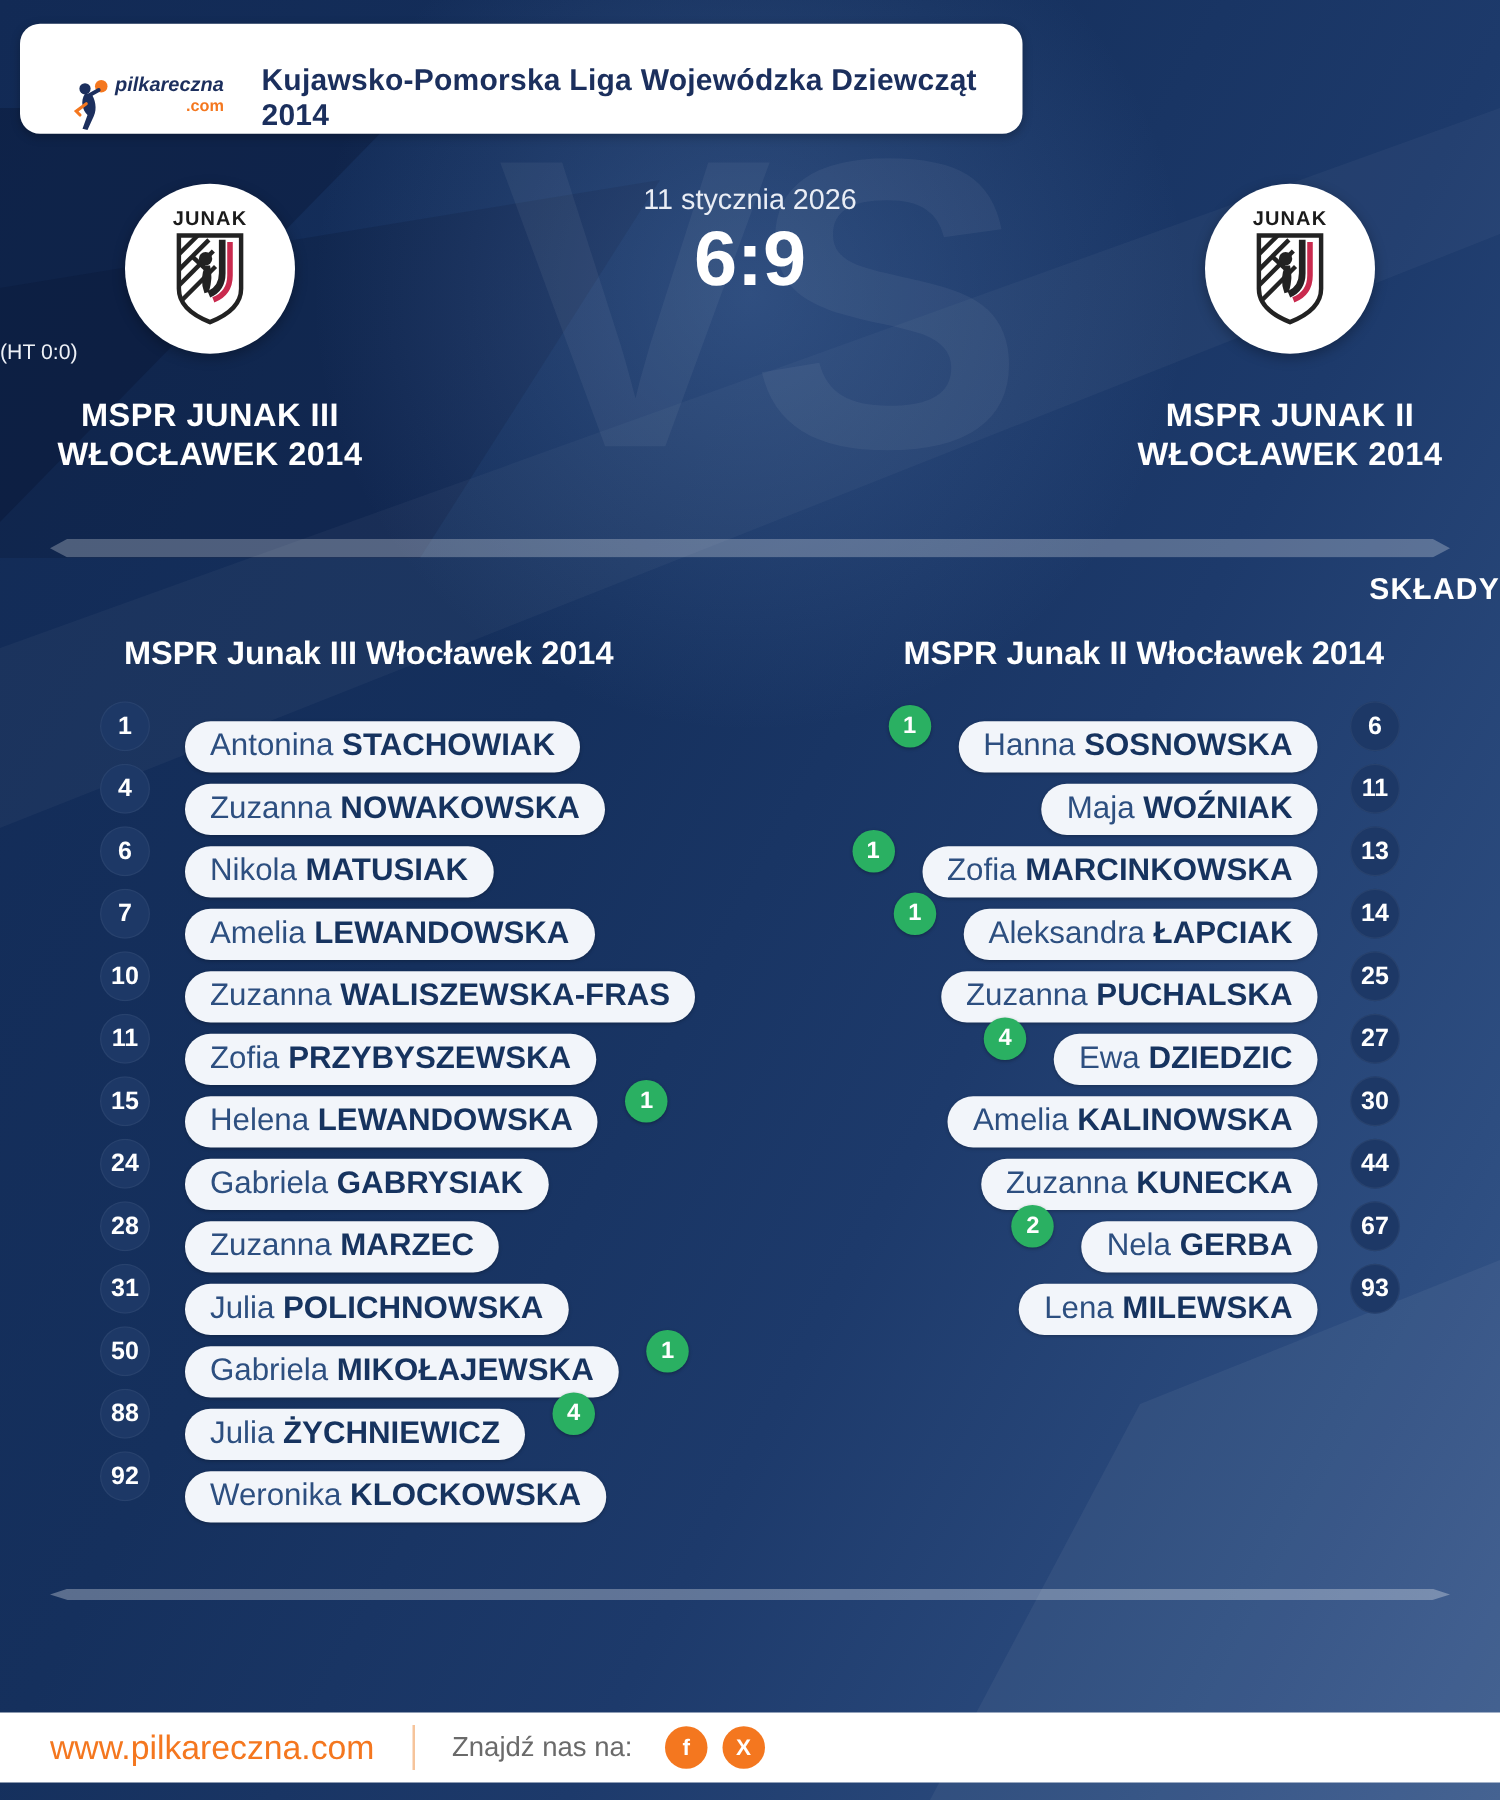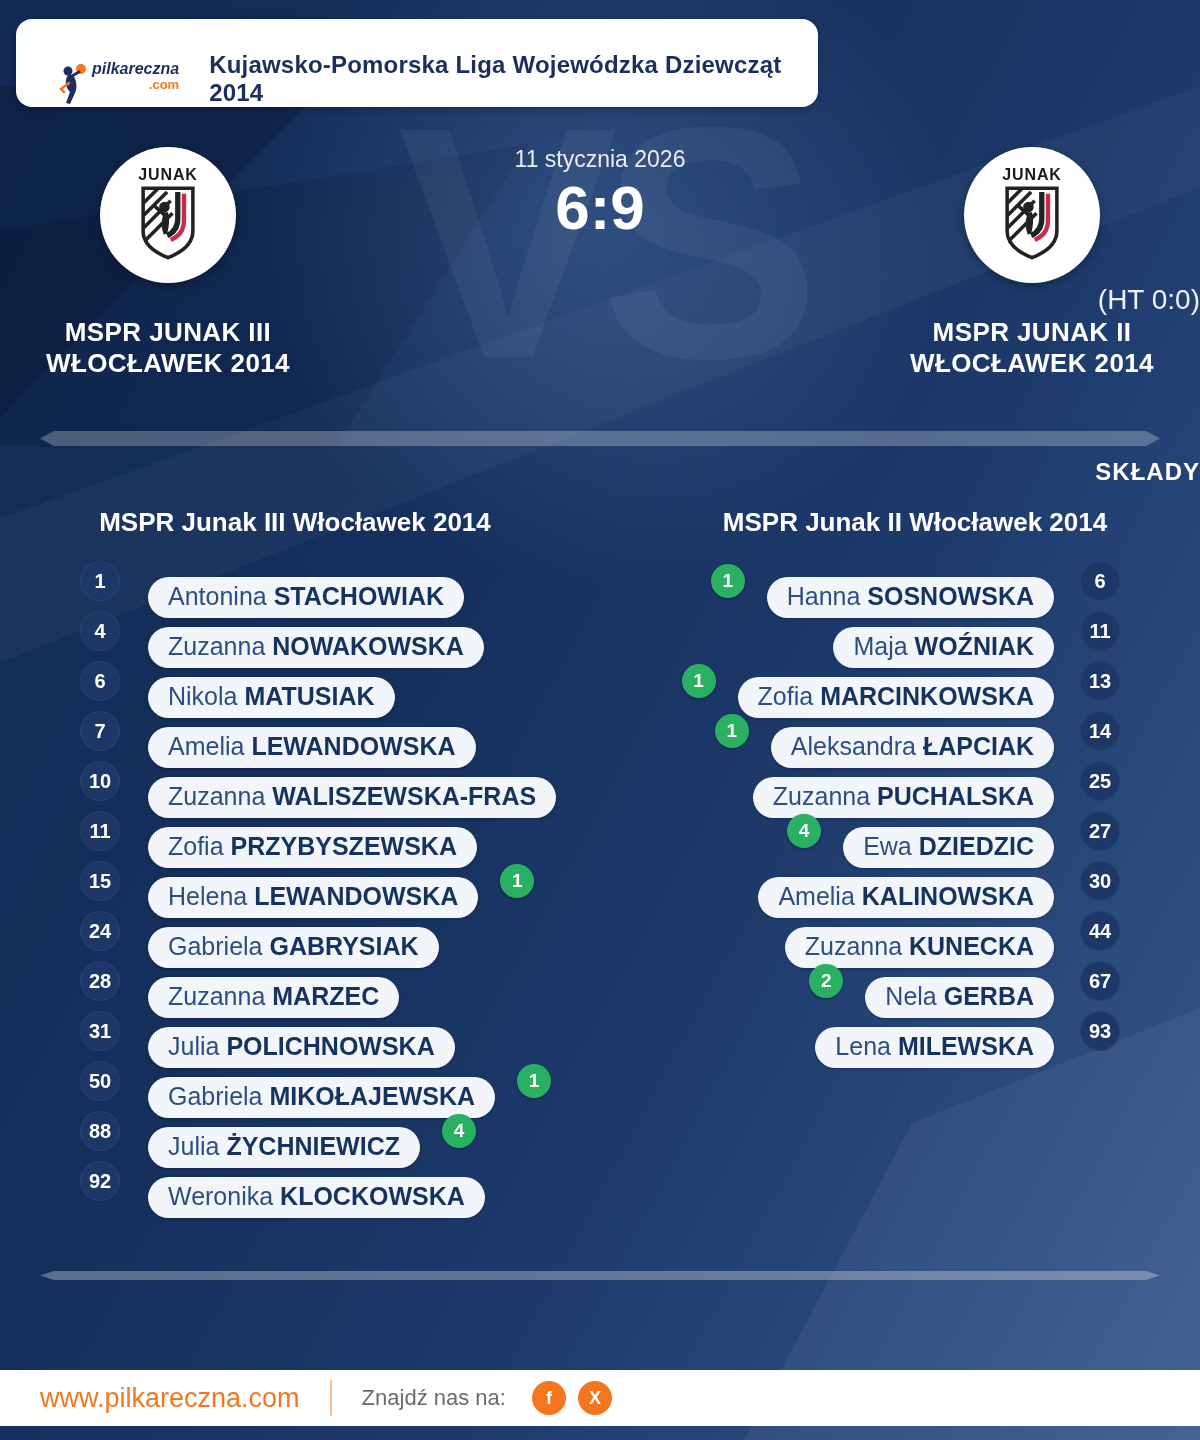--- a/index.html
+++ b/index.html
@@ -32,22 +32,22 @@
   
   .vs-watermark {
     position:absolute; left:50%; top:78px; transform:translateX(-50%);
     font-size:330px; font-weight:bold; letter-spacing:-18px; line-height:1;
     color:rgba(255,255,255,.05);
   }
   .match-date { position:absolute; left:0; top:146px; width:100%; text-align:center;
     font-size:23px; color:#e9edf5; }
   .match-score { position:absolute; left:0; top:172px; width:100%; text-align:center;
     font-size:62px; font-weight:bold; color:#ffffff; }
-  .match-ht { position:absolute; left:0; top:284px; width:100%; text-align:right;
-    font-size:28px; color:#eef1f7; }
+  .match-ht { position:absolute; left:0; top:272px; width:100%; text-align:left;
+    font-size:17px; color:#eef1f7; }
 
   
   .logo-circle {
     position:absolute; top:147px; width:136px; height:136px; border-radius:50%;
     background:#ffffff; display:flex; align-items:center; justify-content:center;
     box-shadow:0 3px 10px rgba(0,0,0,.3);
   }
   .logo-home { left:100px; } .logo-away { left:964px; }
 
   .team-name { position:absolute; top:317px; width:340px; text-align:center;

